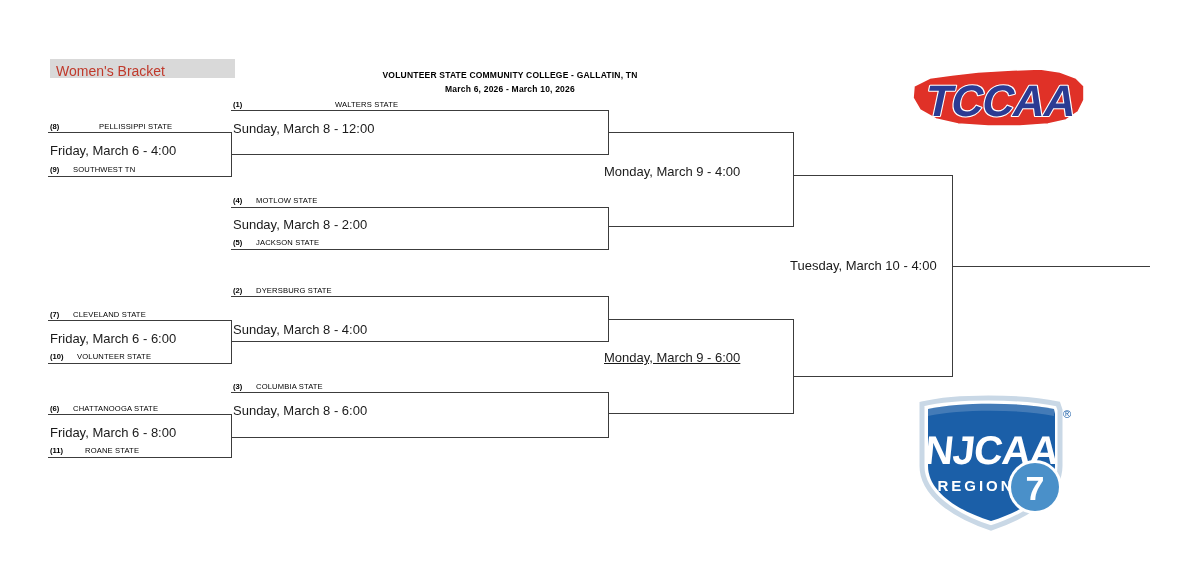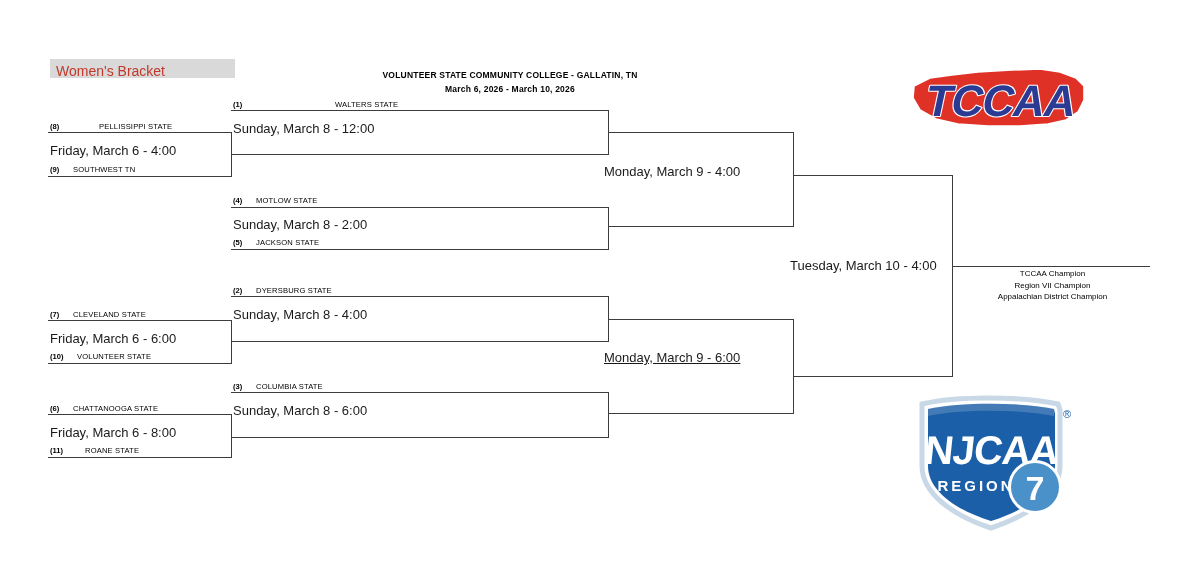--- a/index.html
+++ b/index.html
@@ -96,21 +96,21 @@
   <div class="team" style="left:256px; top:196px;">MOTLOW STATE</div>
   <div class="gtime" style="left:233px; top:217px;">Sunday, March 8 - 2:00</div>
   <div class="seed" style="left:233px; top:238px;">(5)</div>
   <div class="team" style="left:256px; top:238px;">JACKSON STATE</div>
 
   <div class="h" style="left:231px; top:296px; width:377px;"></div>
   <div class="h" style="left:231px; top:341px; width:377px;"></div>
   <div class="v" style="left:608px; top:296px; height:46px;"></div>
   <div class="seed" style="left:233px; top:286px;">(2)</div>
   <div class="team" style="left:256px; top:286px;">DYERSBURG STATE</div>
-  <div class="gtime" style="left:233px; top:307px;">Sunday, March 8 - 4:00</div>
+  <div class="gtime" style="left:233px; top:322px;">Sunday, March 8 - 4:00</div>
 
   <div class="h" style="left:231px; top:392px; width:377px;"></div>
   <div class="h" style="left:231px; top:437px; width:377px;"></div>
   <div class="v" style="left:608px; top:392px; height:46px;"></div>
   <div class="seed" style="left:233px; top:382px;">(3)</div>
   <div class="team" style="left:256px; top:382px;">COLUMBIA STATE</div>
   <div class="gtime" style="left:233px; top:403px;">Sunday, March 8 - 6:00</div>
 
   <div class="h" style="left:608px; top:132px; width:185px;"></div>
   <div class="h" style="left:608px; top:226px; width:185px;"></div>
@@ -121,25 +121,20 @@
   <div class="h" style="left:608px; top:413px; width:185px;"></div>
   <div class="v" style="left:793px; top:319px; height:95px;"></div>
   <div class="gtime" style="left:604px; top:350px;text-decoration:underline;">Monday, March 9 - 6:00</div>
 
   <div class="h" style="left:793px; top:175px; width:159px;"></div>
   <div class="h" style="left:793px; top:376px; width:159px;"></div>
   <div class="v" style="left:952px; top:175px; height:202px;"></div>
   <div class="gtime" style="left:790px; top:258px;">Tuesday, March 10 - 4:00</div>
 
   <div class="h" style="left:952px; top:266px; width:198px;"></div>
-  <div class="champ">
-    <div>TCCAA Champion</div>
-    <div>Region VII Champion</div>
-    <div>Appalachian District Champion</div>
-  </div>
 
   <div class="tccaa">
     <svg viewBox="0 0 182 82" xmlns="http://www.w3.org/2000/svg">
 
       <path d="M6 30 L22 22 L44 19 L70 16 L104 14 L132 13 L152 16 L168 22 L176 30
                L176 44 L170 56 L158 64 L140 68 L112 70 L80 70 L50 68 L28 63 L12 54
                L5 42 Z" fill="#e03127" stroke="#ffffff" stroke-width="1.6"></path>
 
       <g transform="skewX(-12)" fill="#2b3b93" stroke="#ffffff" stroke-width="2.2" stroke-linejoin="round" paint-order="stroke" font-family="'Liberation Sans', sans-serif" font-weight="bold" font-size="44">
         <text x="28" y="60" letter-spacing="-1">TCCAA</text>

